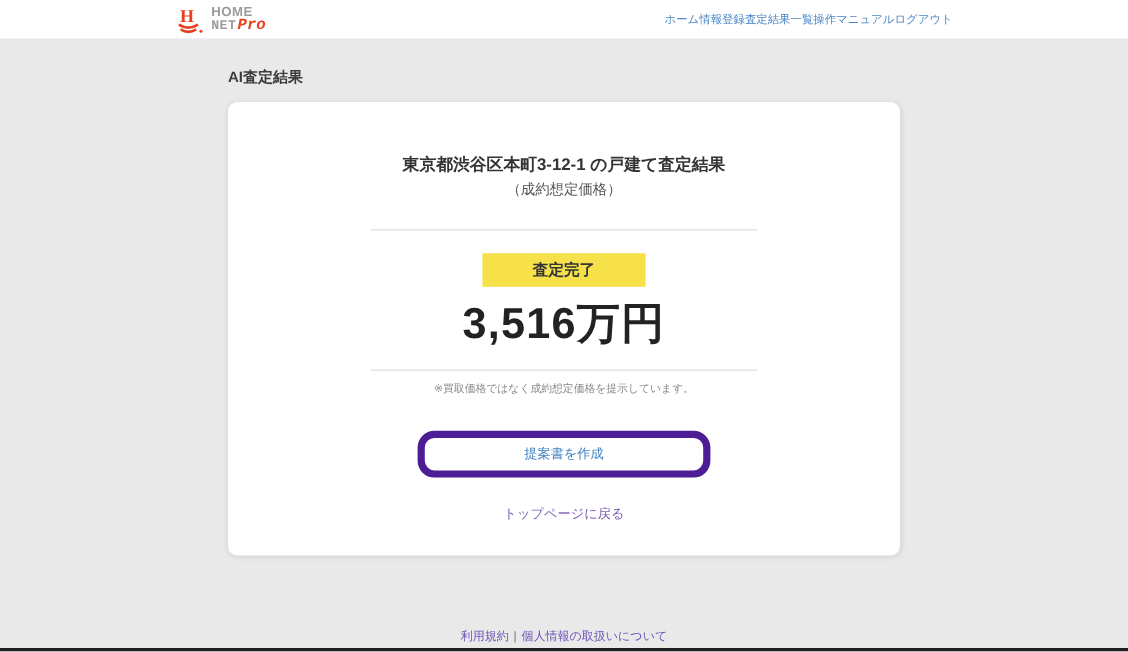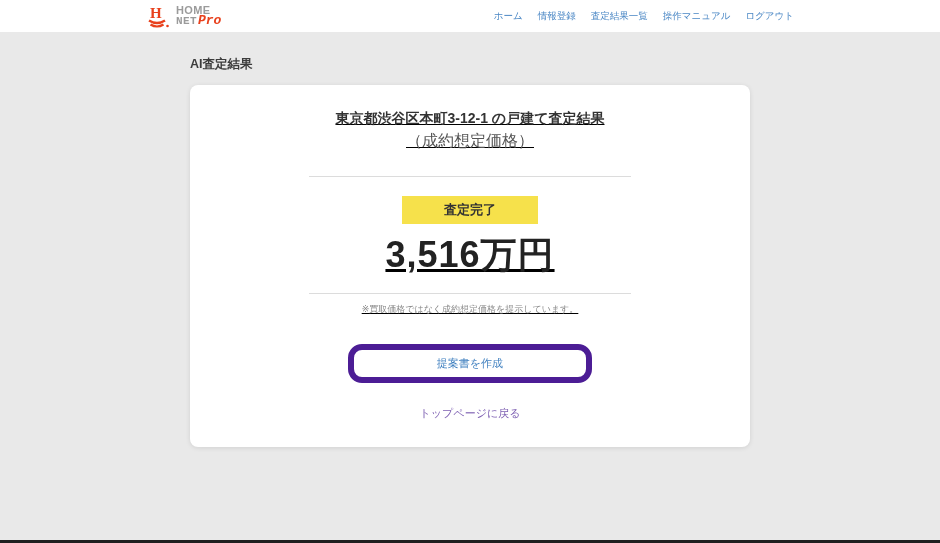--- a/index.html
+++ b/index.html
@@ -7,31 +7,31 @@
   body { font-family:"Liberation Sans","DejaVu Sans",sans-serif; -webkit-font-smoothing:antialiased; }
   .screen { width:940px; height:543px; background:#e9e9e9; position:relative; overflow:hidden; margin:0 auto; }
 
   
   .header { height:32px; background:#ffffff; display:flex; align-items:center; justify-content:center; }
   .header-inner { width:648px; display:flex; align-items:center; justify-content:space-between; }
   .logo { display:flex; align-items:center; gap:4px; cursor:pointer; }
   .logo-text { line-height:0.95; color:#9b9b9b; font-weight:bold; font-size:11px; letter-spacing:0.4px; }
   .logo-net-row { display:flex; align-items:baseline;font-family:Liberation Mono, monospace; }
   .logo-pro { color:#e8401c; font-style:italic; font-weight:bold; font-size:13px; margin-left:1px; letter-spacing:0; }
-  .nav { display:flex; gap:15px; }
+  .nav { display:flex; gap:0; }
   .nav a { color:#4a87c5; font-size:9.5px; text-decoration:none; white-space:nowrap; }
 
   
   .main { width:560px; margin:0 auto; }
   .page-title { margin-top:24px; font-size:12.5px; font-weight:bold; color:#3c3c3c; }
 
   .card { margin-top:12px; background:#ffffff; border-radius:8px;
-          box-shadow:0 1px 5px rgba(0,0,0,0.10); padding:25px 0 26px; text-align:center;text-decoration:underline; }
+          box-shadow:0 1px 5px rgba(0,0,0,0.10); padding:44px 0 26px; text-align:center; }
   .card-heading { font-size:14px; font-weight:bold; color:#333; }
-  .card-subheading { font-size:16px; color:#555; margin-top:3px; }
+  .card-subheading { font-size:12px; color:#555; margin-top:3px; }
   .divider { width:322px; border-top:1px solid #dcdcdc; margin:0 auto; }
   .divider.d1 { margin-top:24px; }
   .divider.d2 { margin-top:13px; }
   .badge { display:inline-block; margin-top:19px; background:#f6e14b; color:#333;
            font-weight:bold; font-size:13px; padding:5px 42px; }
   .price { margin-top:7px; font-size:36px; font-weight:bold; color:#222; letter-spacing:1px; }
   .notes { margin-top:9px; font-size:9px; color:#888; line-height:1.5; }
   .proposal-btn { margin-top:27px; display:inline-block; width:244px; padding:6px 0;
                   border:6px solid #4c1d95; border-radius:14px; background:#fff;
                   color:#4181c0; font-size:11px; cursor:pointer;
@@ -101,16 +101,19 @@
       </div>
 
       <div>
         <button class="proposal-btn">提案書を作成</button>
       </div>
 
       <a href="#" class="back-link">トップページに戻る</a>
     </div>
   </div>
 
+  <div class="footer">
+    <a href="#">利用規約</a><span class="sep">|</span><a href="#">個人情報の取扱いについて</a>
+  </div>
 
   <div class="bottom-strip"></div>
 
 </div>
 
 </body></html>

